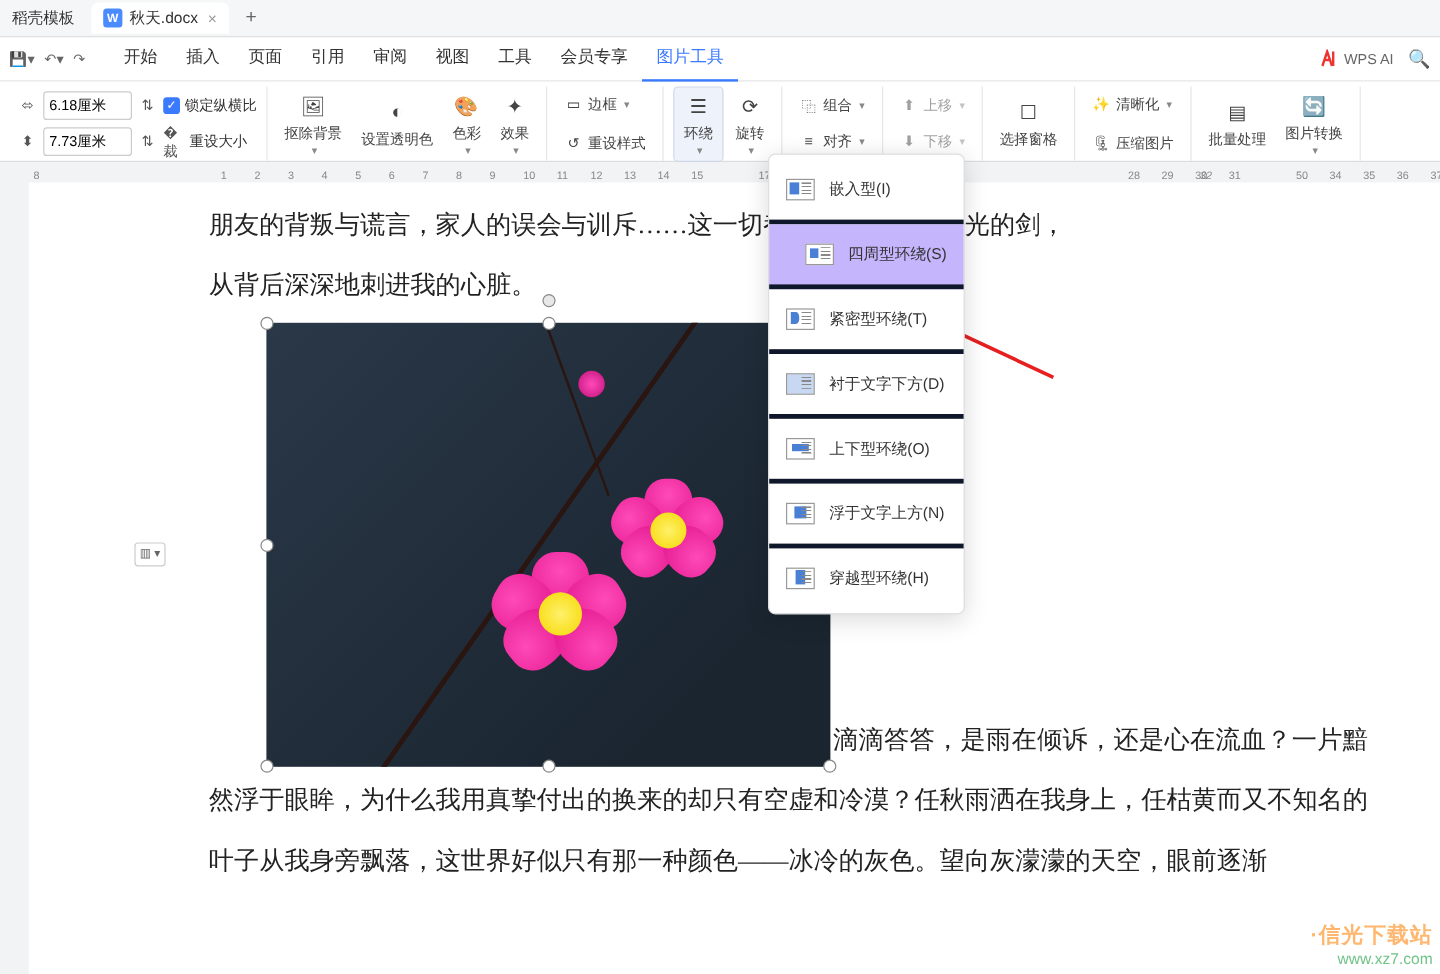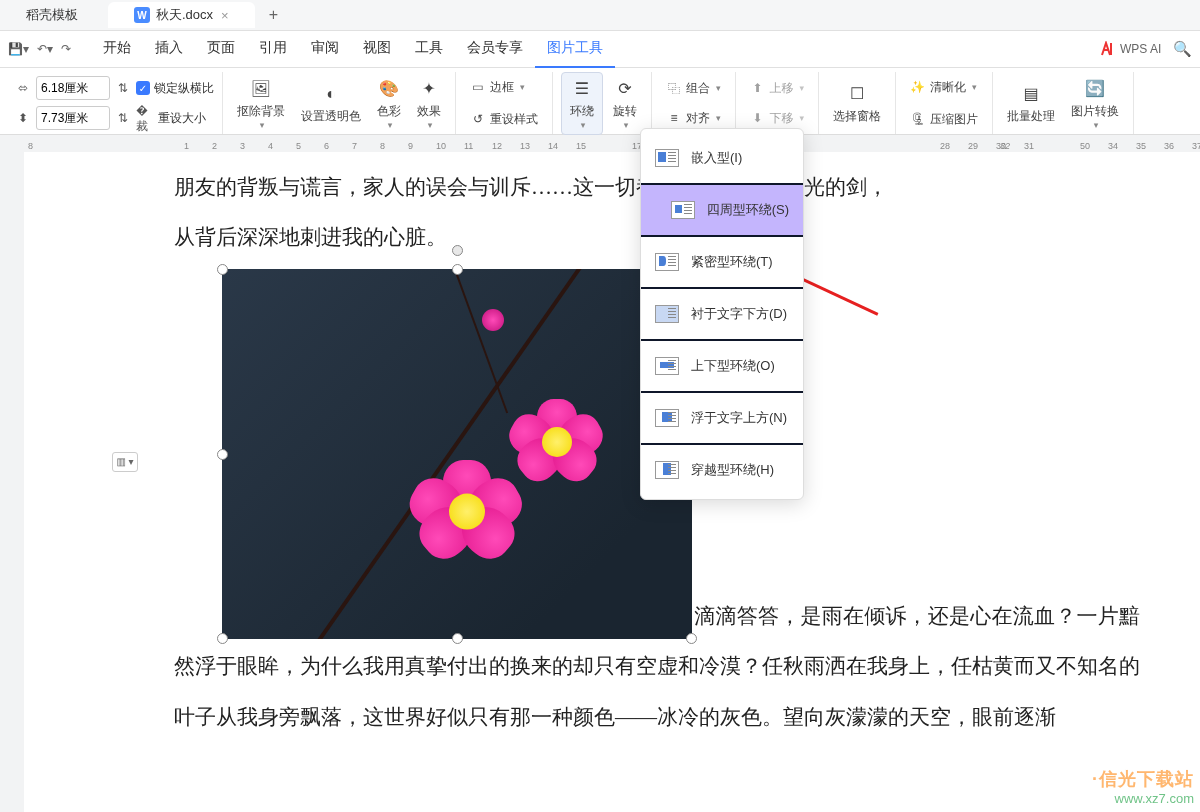--- a/index.html
+++ b/index.html
@@ -1,17 +1,17 @@
 <!DOCTYPE html>
 <html><head>
 <meta charset="utf-8">
 <style>
 body { margin:0; font-family:"Microsoft YaHei",sans-serif; font-size:12px; color:#333; background:#fff; overflow:hidden; width:1200px; height:812px; position:relative; }
 .tabbar { height:30px; background:#f5f6f7; display:flex; align-items:center; border-bottom:1px solid #e0e0e0; }
-.tab { display:flex; align-items:center; height:26px; padding:0 26px; border-radius:6px 6px 0 0; margin-right:4px; font-size:13px; }
+.tab { display:flex; align-items:center; height:26px; padding:0 10px; border-radius:6px 6px 0 0; margin-right:4px; font-size:13px; }
 .tab.active { background:#fff; }
 .tab-icon { width:16px; height:16px; background:#4a8cff; border-radius:3px; margin-right:6px; display:flex; align-items:center; justify-content:center; color:#fff; font-size:10px; font-weight:bold; }
 .tab-close { margin-left:8px; color:#999; font-size:13px; }
 .tab-add { padding:0 10px; font-size:16px; color:#666; }
 .menubar { height:36px; display:flex; align-items:center; border-bottom:1px solid #e0e0e0; padding:0 8px; }
 .menu-left { display:flex; gap:8px; align-items:center; }
 .menu-left .mi { display:flex; align-items:center; gap:2px; color:#666; }
 .menu-tabs { display:flex; margin-left:20px; }
 .menu-tabs .mt { padding:0 12px; font-size:14px; color:#333; height:36px; display:flex; align-items:center; }
 .menu-tabs .mt.active { color:#3a7afe; border-bottom:2px solid #3a7afe; }
@@ -49,21 +49,21 @@
 .branch2 { position:absolute; width:2px; height:200px; background:#2a1510; transform:rotate(-20deg); top:-50px; left:250px; }
 .flower { position:absolute; width:90px; height:90px; }
 .flower .petal { position:absolute; width:40px; height:44px; background:radial-gradient(circle at 50% 30%,#ff4ab8,#e0138a); border-radius:50% 50% 60% 60%; }
 .flower .p1{top:0;left:25px}.flower .p2{top:15px;left:0;transform:rotate(-60deg)}.flower .p3{top:15px;left:48px;transform:rotate(60deg)}
 .flower .p4{top:38px;left:8px;transform:rotate(-130deg)}.flower .p5{top:38px;left:42px;transform:rotate(130deg)}
 .flower .cen{position:absolute;top:28px;left:30px;width:30px;height:30px;background:radial-gradient(#fff06a,#f5d800);border-radius:50%}
 .f1{top:130px;left:290px}.f2{top:200px;left:200px;transform:scale(1.2)}
 .bud{position:absolute;width:22px;height:22px;background:radial-gradient(#ff4ab8,#c0107a);border-radius:50%;top:40px;left:260px}
 
 .dropdown { position:absolute; top:128px; left:640px; width:162px; background:#fff; border:1px solid #ddd; border-radius:6px; box-shadow:0 4px 20px rgba(0,0,0,.15); padding:4px 0; z-index:100; }
-.dropdown .di { display:flex; align-items:center; height:50px; padding:0 14px; font-size:13px; color:#333; gap:12px; border-bottom:2px solid #0f172a; }
+.dropdown .di { display:flex; align-items:center; height:50px; padding:0 14px; font-size:13px; color:#333; gap:12px; border-bottom:4px solid #0f172a; }
 .dropdown .di:last-child{border:none}
 .dropdown .di.hover { background:#c4b5fd;justify-content:flex-end; }
 .dropdown .di .wic { width:22px; height:16px; border:1px solid #999; position:relative; background:#fff; flex-shrink:0; }
 .dropdown .di .wic::before { content:""; position:absolute; background:#4a7fd6; }
 .wic.ins::before{top:2px;left:2px;width:8px;height:10px}
 .wic.sq::before{top:3px;left:3px;width:7px;height:8px}
 .wic.tight::before{top:2px;left:3px;width:7px;height:10px;border-radius:0 40% 40% 0}
 .wic.behind::before{top:0;left:0;width:100%;height:100%;opacity:.3}
 .wic.front::before{top:2px;left:6px;width:10px;height:10px}
 .wic.tb::before{top:4px;left:4px;width:14px;height:6px}

